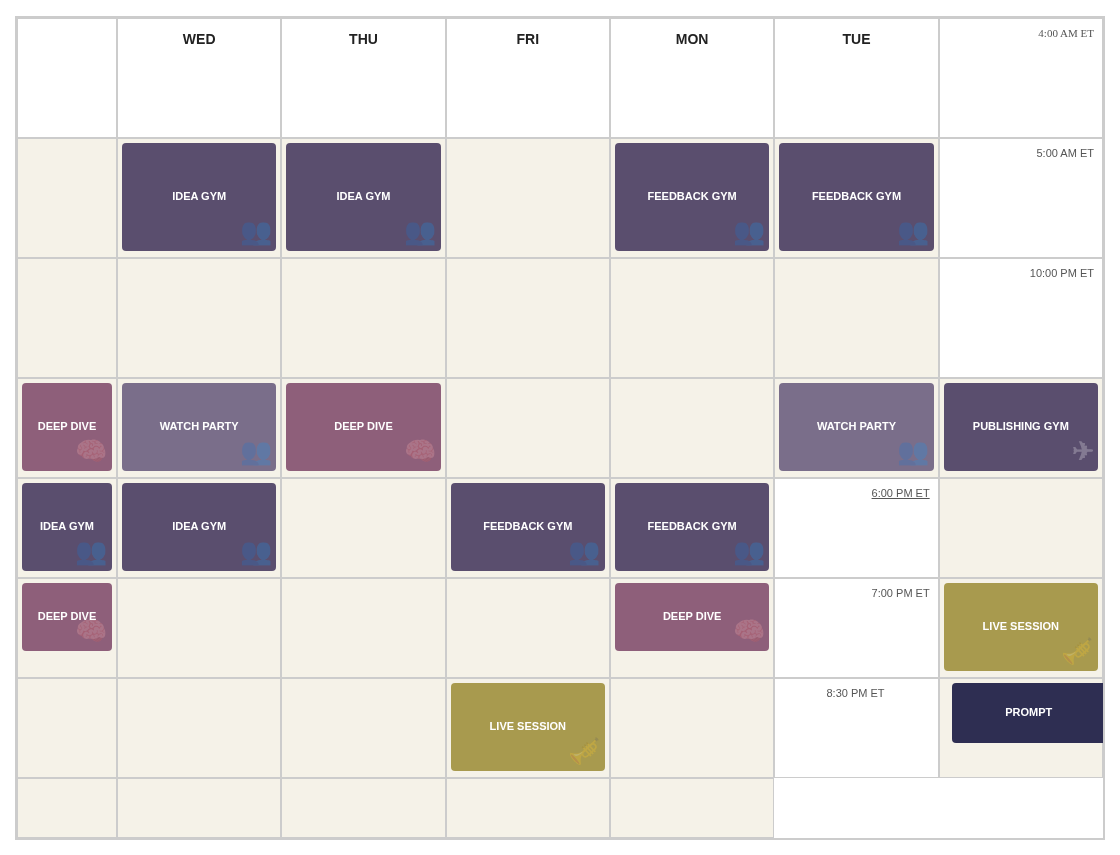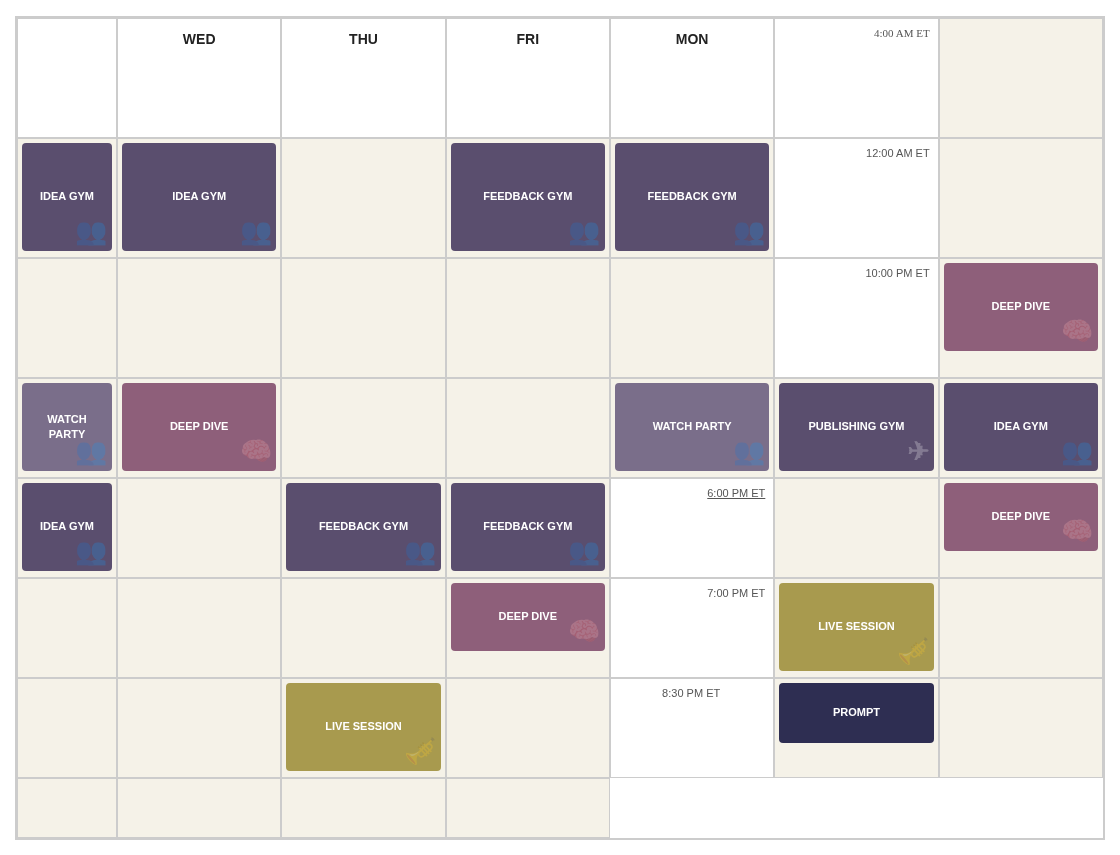--- a/index.html
+++ b/index.html
@@ -96,20 +96,21 @@
 </head>
 <body>
 
 <div class="schedule-container">
   <div class="schedule-grid" id="schedule-grid">
   <div class="header-cell time-header"></div>
       <div class="header-cell">WED</div>
       <div class="header-cell">THU</div>
       <div class="header-cell">FRI</div>
       <div class="header-cell">MON</div>
+      <div class="header-cell">TUE</div>
       <div class="time-cell" style="min-height: 120px; font-family: Liberation Serif, serif;">4:00 AM ET</div>
       <div class="day-cell" style="min-height: 120px;"></div>
       <div class="day-cell" style="min-height: 120px;">
         <div class="event-block color-purple-dark" style="height: 108px;">
           <span class="event-icon">👥</span>
           <span class="event-label">IDEA GYM</span>
         </div>
       </div>
       <div class="day-cell" style="min-height: 120px;">
         <div class="event-block color-purple-dark" style="height: 108px;">
@@ -123,21 +124,21 @@
           <span class="event-icon">👥</span>
           <span class="event-label">FEEDBACK GYM</span>
         </div>
       </div>
       <div class="day-cell" style="min-height: 120px;">
         <div class="event-block color-purple-dark" style="height: 108px;">
           <span class="event-icon">👥</span>
           <span class="event-label">FEEDBACK GYM</span>
         </div>
       </div>
-      <div class="time-cell" style="min-height: 120px;">12:00 AM ET</div>
+      <div class="time-cell" style="min-height: 120px;">5:00 AM ET</div>
       <div class="day-cell" style="min-height: 120px;"></div>
       <div class="day-cell" style="min-height: 120px;"></div>
       <div class="day-cell" style="min-height: 120px;"></div>
       <div class="day-cell" style="min-height: 120px;"></div>
       <div class="day-cell" style="min-height: 120px;"></div>
       <div class="day-cell" style="min-height: 120px;"></div>
       <div class="time-cell" style="min-height: 100px;">10:00 PM ET</div>
       <div class="day-cell" style="min-height: 100px;">
         <div class="event-block color-mauve" style="height: 88px;">
           <span class="event-icon">🧠</span>
@@ -224,21 +225,21 @@
       <div class="day-cell" style="min-height: 100px;"></div>
       <div class="day-cell" style="min-height: 100px;">
         <div class="event-block color-olive" style="height: 88px;">
           <span class="event-icon">🎺</span>
           <span class="event-label">LIVE SESSION</span>
         </div>
       </div>
       <div class="day-cell" style="min-height: 100px;"></div>
       <div class="time-cell" style="min-height: 60px; text-align: center;">8:30 PM ET</div>
       <div class="day-cell" style="min-height: 60px;">
-        <div class="event-block color-navy" style="height: 48px;">
+        <div class="event-block color-navy" style="height: 48px; margin-left: 8px;">
           <span class="event-label">PROMPT</span>
         </div>
       </div>
       <div class="day-cell" style="min-height: 60px;"></div>
       <div class="day-cell" style="min-height: 60px;"></div>
       <div class="day-cell" style="min-height: 60px;"></div>
       <div class="day-cell" style="min-height: 60px;"></div>
       <div class="day-cell" style="min-height: 60px;"></div>
     </div>
 </div>

